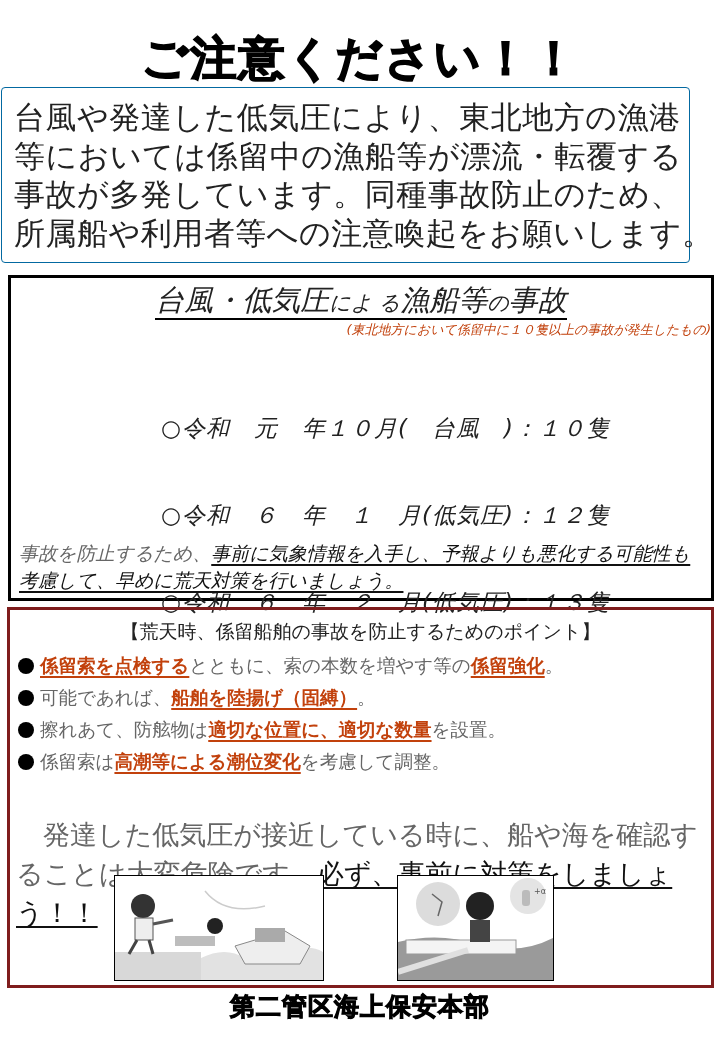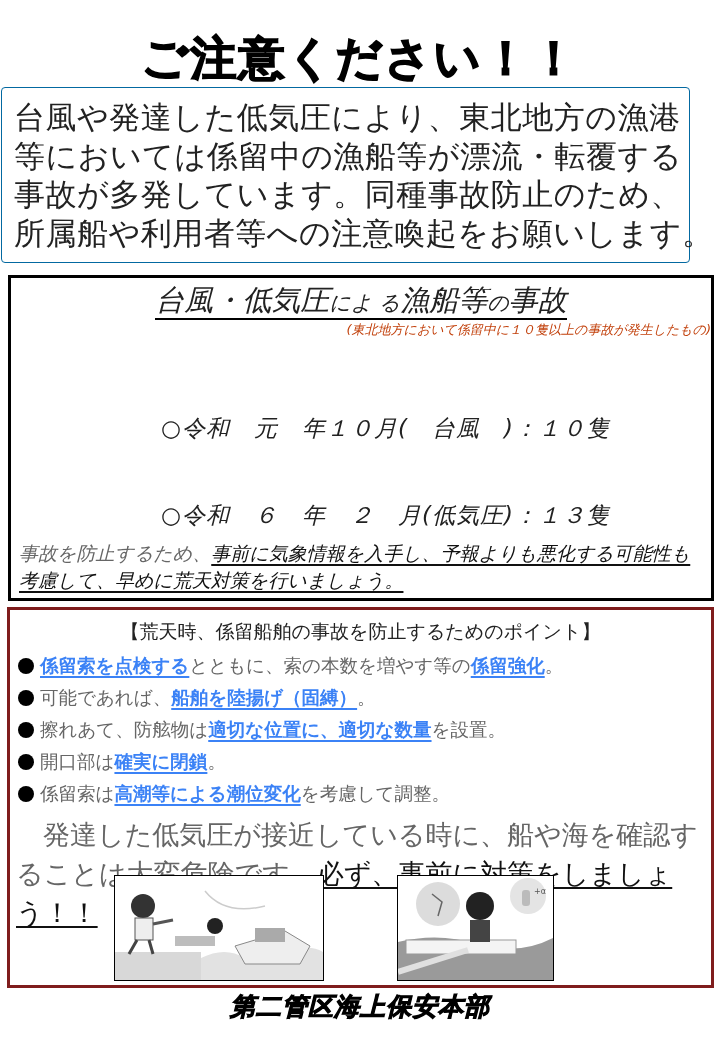--- a/index.html
+++ b/index.html
@@ -30,33 +30,33 @@
   .dark-u { color: #111; text-decoration: underline; text-underline-offset: 4px;
             text-decoration-thickness: 1.5px; }
 
   .box3 { left: 7px; top: 607px; width: 701px; height: 375px; border: 3px solid #7f1d1d; }
   .box3 .heading { position: absolute; left: 0; width: 100%; top: 9px; text-align: center;
                    font-size: 19px; color: #222; }
   .box3 .bullets { position: absolute; left: 8px; top: 40px; }
   .bullet { height: 32px; font-size: 18.5px; line-height: 32px; color: #666; white-space: nowrap; }
   .bullet .dot { display: inline-block; width: 16px; height: 16px; border-radius: 50%;
                  background: #000; margin-right: 6px; vertical-align: -2px; }
-  .bullet .em { color: #3b82f6; font-weight: bold; text-decoration: underline;
+  .bullet .em { color: #c2410c; font-weight: bold; text-decoration: underline;
                 text-underline-offset: 4px; text-decoration-thickness: 1.5px; font-family: Liberation Serif, serif; }
   .box3 .para { position: absolute; left: 6px; top: 205px; width: 690px; font-size: 27px;
                 line-height: 39px; color: #666; }
   .box3 .para .em { color: #111; text-decoration: underline; text-underline-offset: 4px;
                     text-decoration-thickness: 1.5px; }
 
   .illus { position: absolute; border: 1.5px solid #000; background: #fff; overflow: hidden; }
   .illus1 { left: 104px; top: 265px; width: 208px; height: 104px; }
   .illus2 { left: 387px; top: 265px; width: 155px; height: 104px; }
 
   .footer { left: 0; width: 720px; top: 990px; text-align: center; font-size: 25px;
-            font-weight: bold; color: #000; -webkit-text-stroke: 1px #000; letter-spacing: 1px; font-style: italic; }
+            font-weight: bold; color: #000; -webkit-text-stroke: 1px #000; letter-spacing: 1px; }
 </style>
 </head>
 <body>
 
 <div class="abs title">ご注意ください！！</div>
 
 <div class="abs box1">
   <div class="lines">
     <div>台風や発達した低気圧により、東北地方の漁港</div>
     <div>等においては係留中の漁船等が漂流・転覆する</div>
@@ -65,32 +65,32 @@
   </div>
 </div>
 
 <div class="abs box2">
   <div class="heading">
     <span class="u"><span>台風・低気圧</span><span class="sm">によ る</span><span>漁船等</span><span class="sm">の</span><span>事故</span></span>
   </div>
   <div class="sub">(東北地方において係留中に１０隻以上の事故が発生したもの)</div>
   <div class="records">
     <div><span>○令和　元　年１０月</span><span>(　台風　)</span><span>：１０隻</span></div>
+    <div><span>○令和　６　年　１　月</span><span>(低気圧)</span><span>：１２隻</span></div>
     <div><span>○令和　６　年　２　月</span><span>(低気圧)</span><span>：１３隻</span></div>
   </div>
   <div class="note"><span>事故を防止するため、</span><span class="dark-u">事前に気象情報を入手し、予報よりも悪化する可能性も考慮して、早めに荒天対策を行いましょう。</span></div>
 </div>
 
 <div class="abs box3">
   <div class="heading">【荒天時、係留船舶の事故を防止するためのポイント】</div>
   <div class="bullets">
     <div class="bullet"><span class="dot"></span><span class="em">係留索を点検する</span><span>とともに、索の本数を増やす等の</span><span class="em">係留強化</span><span>。</span></div>
     <div class="bullet"><span class="dot"></span><span>可能であれば、</span><span class="em">船舶を陸揚げ（固縛）</span><span>。</span></div>
     <div class="bullet"><span class="dot"></span><span>擦れあて、防舷物は</span><span class="em">適切な位置に、適切な数量</span><span>を設置。</span></div>
-    <div class="bullet"><span class="dot"></span><span>開口部は</span><span class="em">確実に閉鎖</span><span>。</span></div>
     <div class="bullet"><span class="dot"></span><span>係留索は</span><span class="em">高潮等による潮位変化</span><span>を考慮して調整。</span></div>
   </div>
   <div class="para"><span>　発達した低気圧が接近している時に、船や海を確認することは大変危険です。</span><span class="em">必ず、事前に対策をしましょう！！</span></div>
 
   <div class="illus illus1">
     <svg width="208" height="104" viewBox="0 0 208 104">
       <rect x="0" y="76" width="86" height="28" fill="#d8d8d8"></rect>
       <path d="M86 82 Q110 70 130 82 T170 80 T208 76 L208 104 L86 104 Z" fill="#e2e2e2"></path>
       <path d="M60 60 L100 60 L100 70 L60 70 Z" fill="#bdbdbd"></path>
       <path d="M120 70 L170 55 L195 70 L185 88 L130 88 Z" fill="#eeeeee" stroke="#888" stroke-width="1"></path>

